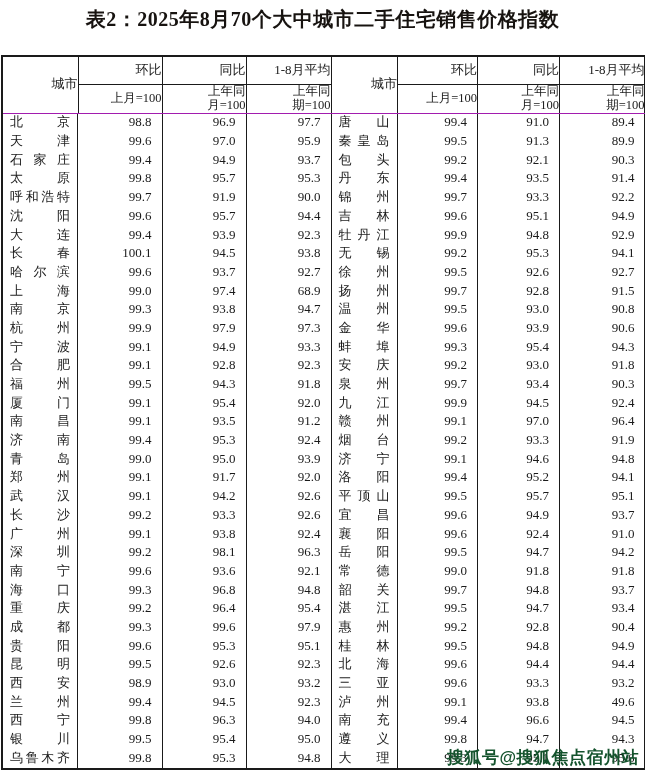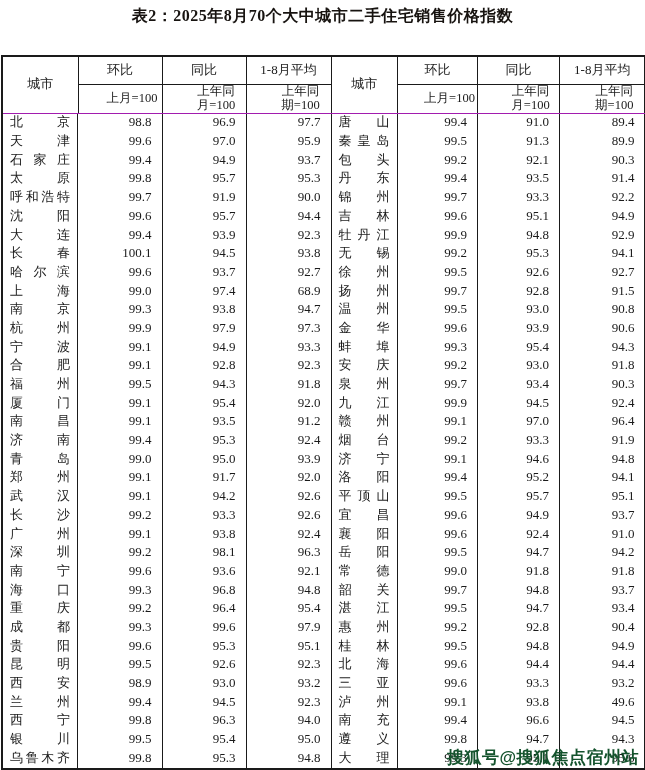--- a/index.html
+++ b/index.html
@@ -7,21 +7,21 @@
     position:relative;
     width:645px;height:770px;
     background:#fff;
     overflow:hidden;
     font-family:"Liberation Serif","DejaVu Serif",serif;
     color:#1a1a1a;
   }
   .page-title{
     margin:6px 0 0 0;
     text-align:center;
-    font-size:16px;
+    font-size:20px;
     font-weight:bold;
     letter-spacing:0.5px;
     color:#171310;
   }
   .table-wrap{
     position:absolute;
     left:1px;top:55px;
     width:641px;
     border:2px solid #1a1a1a;
     display:flex;
@@ -42,21 +42,21 @@
   }
   
   th,td{border-right:1px solid #1a1a1a;}
   table.right-half th:last-child,
   table.right-half td:last-child{border-right:none;}
   
   thead tr.group-row th.group{border-bottom:1px solid #1a1a1a;}
   thead th{border-bottom:1px solid #a21caf;}
   thead tr.group-row{height:27px;}
   thead tr.sub-row{height:29px;}
-  thead th{text-align:center;font-size:13px;}
+  thead th{text-align:right;font-size:13px;}
   thead .sub-line{line-height:1.1;font-size:12.5px;margin-left:24px;}
   tbody tr{height:18.69px;}
   td.city{
     display:flex;
     align-items:center;
     justify-content:space-between;
     padding:0 7px;
     height:18.69px;
     box-sizing:border-box;
   }

